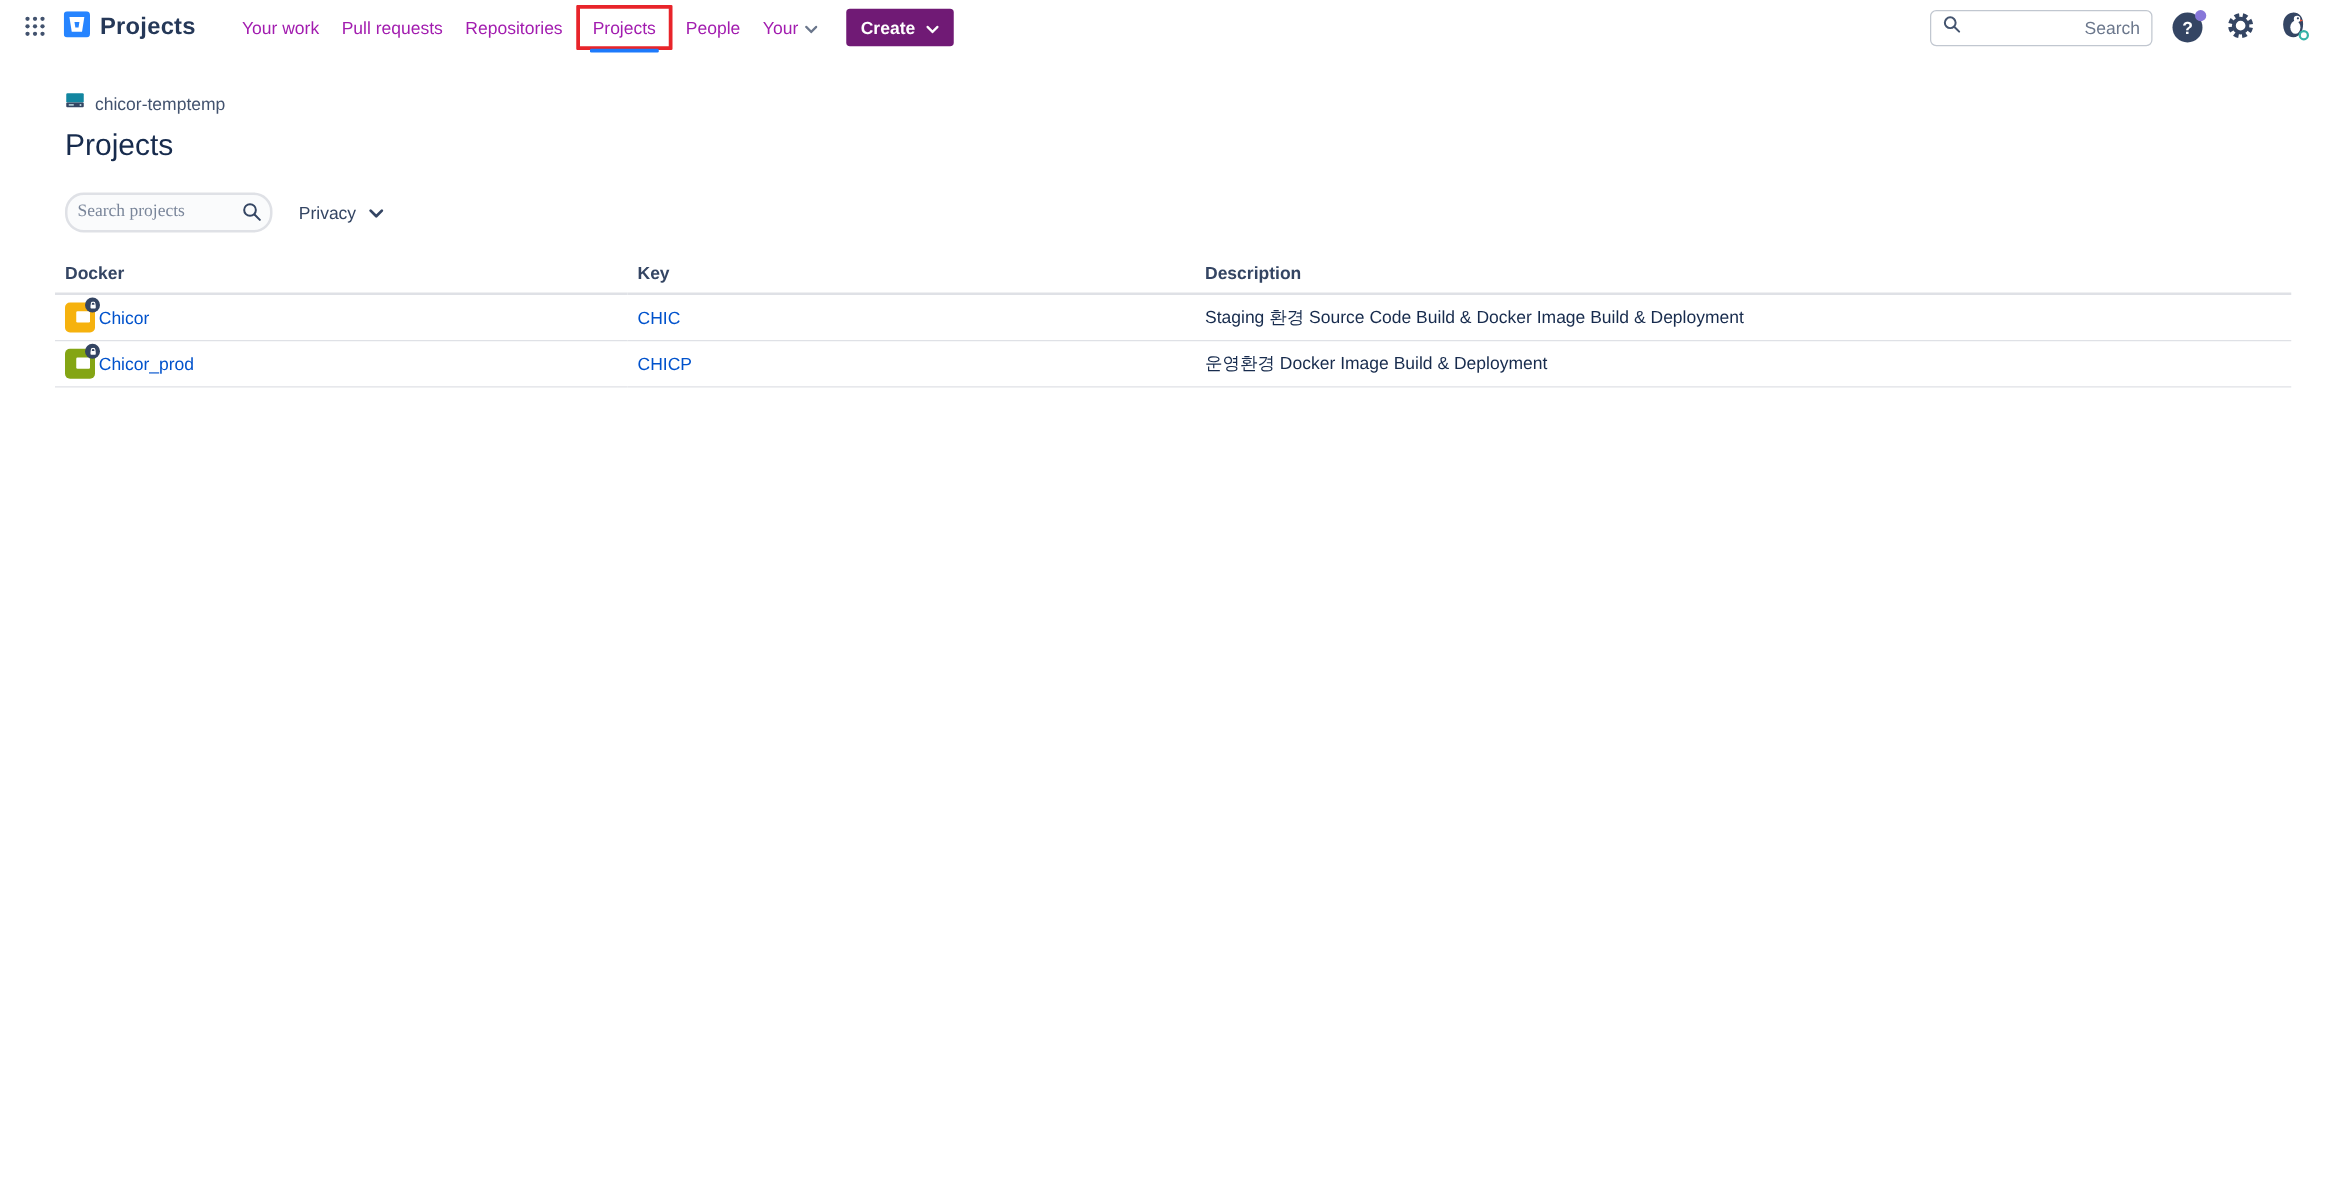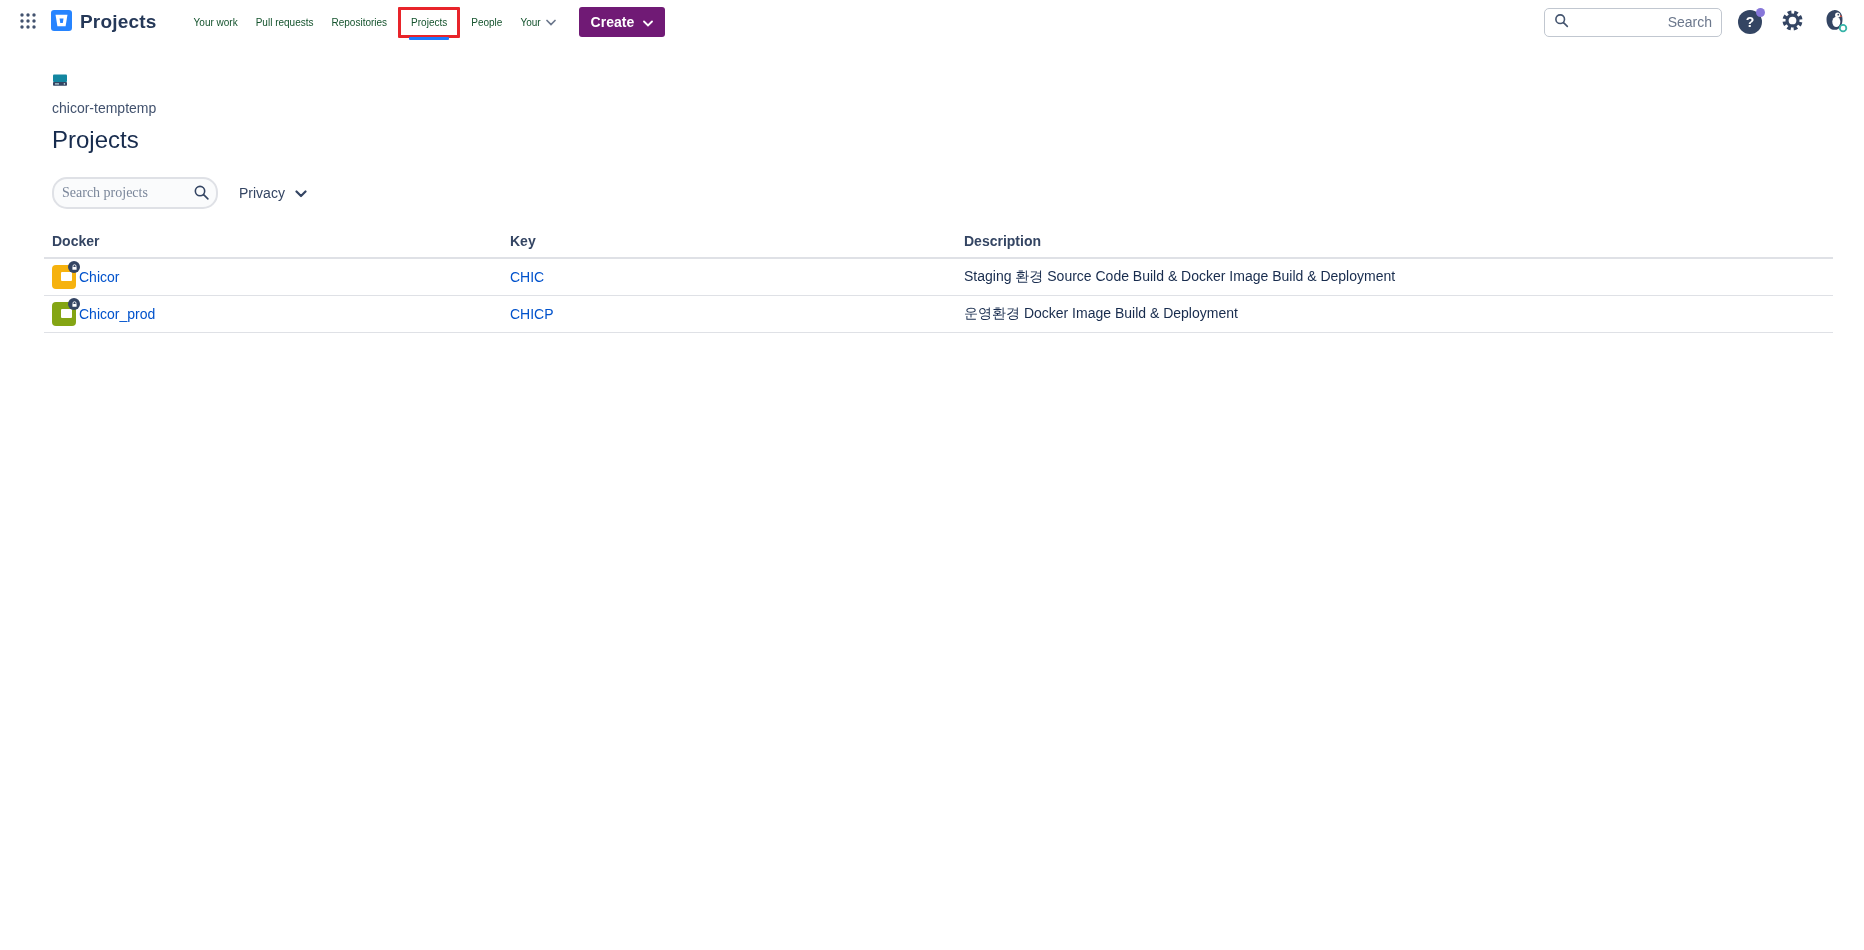--- a/index.html
+++ b/index.html
@@ -7,21 +7,21 @@
               font-family:"Liberation Sans", sans-serif; color:#172B4D; }
 
   
   .topbar { height:44px; display:flex; align-items:center; padding:0 16px 0 15px; background:#fff; }
   .appswitcher { width:26px; height:26px; border:none; background:none; cursor:pointer;
                  display:flex; align-items:center; justify-content:center; margin-right:10px; }
   .brand { display:flex; align-items:center; gap:8px; text-decoration:none; margin-right:28px; cursor:pointer; }
   .brand-word { font-size:19px; font-weight:700; color:#253858; letter-spacing:.2px; }
 
   .nav { display:flex; align-items:center; height:44px; }
-  .nav-item { position:relative; font-size:10px; font-weight:500; color:#14532d; padding:10px 9px;
+  .nav-item { position:relative; font-size:14px; font-weight:500; color:#a21caf; padding:10px 9px;
               cursor:pointer; white-space:nowrap; display:flex; align-items:center; gap:5px; }
   .nav-item.highlighted { border:3px solid #E8242A; border-radius:1px; padding:7px 10px; margin:0 2px; }
   .nav-item.highlighted .active-underline { position:absolute; left:8px; right:8px; bottom:-5px;
               height:3px; background:#1D7AFC; border-radius:1px; }
   .chev { display:inline-block; }
 
   .create-btn { margin-left:14px; background:#701a75; color:#fff; border:none; border-radius:3px;
                 height:30px; padding:0 12px; font-size:14px; font-weight:700; cursor:pointer;
                 display:flex; align-items:center; gap:9px; font-family:inherit; }
 
@@ -34,21 +34,21 @@
 
   .icon-btn { border:none; background:none; cursor:pointer; position:relative; width:28px; height:28px;
               display:flex; align-items:center; justify-content:center; }
   .help-circle { width:24px; height:24px; border-radius:50%; background:#344563; color:#fff;
                  font-size:14px; font-weight:700; display:flex; align-items:center; justify-content:center; }
   .help-dot { position:absolute; top:0; right:-1px; width:9px; height:9px; border-radius:50%;
               background:#8777D9; }
 
   
   .content { padding:28px 31px 0 44px; }
-  .breadcrumb { display:flex; gap:8px; padding-left:8px;flex-direction:column; }
+  .breadcrumb { display:flex; align-items:center; gap:8px; padding-left:8px; }
   .breadcrumb a { font-size:14px; color:#42526E; text-decoration:none; cursor:pointer; }
   .page-title { font-size:24px; font-weight:500; color:#172B4D; margin:10px 0 0 8px; }
 
   .filter-row { display:flex; align-items:center; margin:23px 0 0 8px; }
   .project-search { position:relative; width:166px; }
   .project-search input { width:166px; height:32px; border:2px solid #DFE1E6; border-radius:15px;
                           background:#FAFBFC; padding:0 30px 0 8px; font-size:14px; color:#172B4D;
                           font-family:Liberation Serif, serif; outline:none; }
   .project-search input::placeholder { color:#7A869A; }
   .project-search .mag { position:absolute; right:8px; top:7px; }

